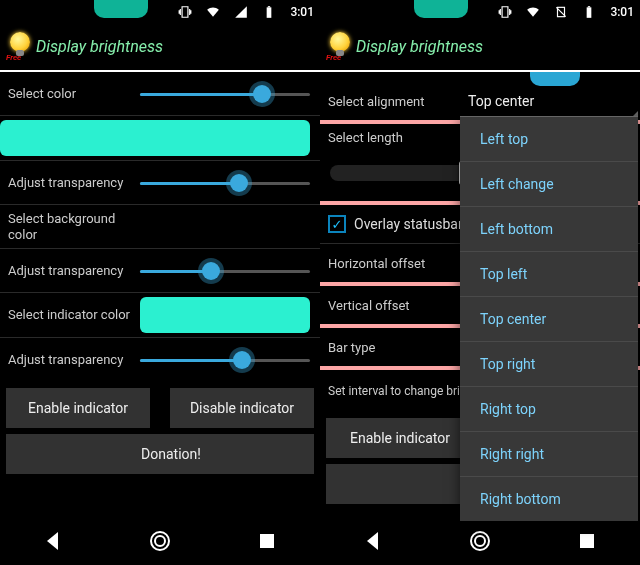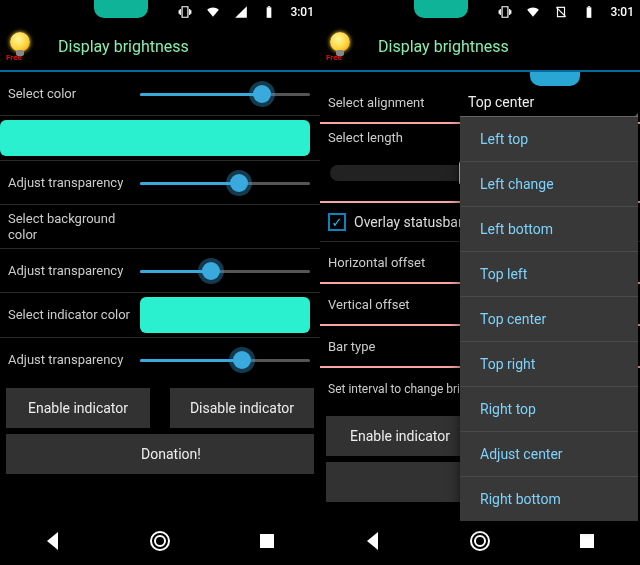--- a/index.html
+++ b/index.html
@@ -9,21 +9,21 @@
 
   
   .statusbar { height: 24px; display: flex; align-items: center; justify-content: flex-end; gap: 14px; padding: 0 6px; color: #fff; font-size: 12px; position: relative; }
   .pill { position: absolute; left: 94px; top: 0; width: 54px; height: 18px; border-radius: 0 0 10px 10px; background: #0fb397; }
   .phone:nth-child(2) .pill { background: #0fb397; left: 94px; width: 54px; }
   .status-ico { width: 14px; height: 14px; display: inline-flex; align-items: center; justify-content: center; }
   .status-ico svg { width: 14px; height: 14px; fill: #fff; }
   .clock { font-size: 12px; font-weight: 500; }
 
   
-  .titlebar { display: flex; align-items: center; gap: 24px; padding: 8px 10px 10px 6px; border-bottom: 2px solid #0369a1; }
+  .titlebar { display: flex; align-items: center; gap: 2px; padding: 8px 10px 10px 6px; border-bottom: 2px solid #ffffff; font-style: italic; }
   .bulb { width: 28px; height: 28px; position: relative; }
   .bulb .glow { position: absolute; top: 0; left: 4px; width: 20px; height: 20px; border-radius: 50%; background: radial-gradient(circle at 40% 35%, #fff89a, #ffd23a 55%, #e59b00 90%); box-shadow: 0 0 4px #ffcf3a; }
   .bulb .base { position: absolute; top: 18px; left: 10px; width: 8px; height: 6px; background: #888; border-radius: 2px; }
   .bulb .free { position: absolute; bottom: -2px; left: 0; font-size: 8px; color: #d11; font-weight: bold; }
   .apptitle { color: #86efac; font-size: 16px; }
 
   
   .content { padding: 0; }
   .row { border-bottom: 1px solid #2a2a2a; min-height: 44px; position: relative; display: flex; align-items: center; }
   .row .lbl { color: #ccc; font-size: 13px; padding: 6px 8px; width: 140px; line-height: 1.2; }
@@ -55,21 +55,21 @@
   .spinner-tri { width: 0; height: 0; border-right: 7px solid #666; border-top: 7px solid transparent; position: absolute; right: 2px; bottom: 2px; }
   .greenslider { position: relative; height: 32px; margin: 6px 0; }
   .greenslider .gtrack { position: absolute; left: 0; right: 0; top: 8px; height: 16px; border-radius: 8px; background: #222; }
   .greenslider .gfill { position: absolute; top: 8px; height: 16px; background: linear-gradient(#0b6, #0a5); border-radius: 8px; }
   .greenslider .gthumb { position: absolute; top: 4px; width: 12px; height: 24px; background: #ddd; border-radius: 3px; box-shadow: 0 0 2px #000; }
   .chk { width: 18px; height: 18px; border: 2px solid #0b84bd; margin-right: 8px; display: inline-flex; align-items: center; justify-content: center; color: #1ec2ff; font-size: 13px; }
   .chkrow { display: flex; align-items: center; padding: 10px 8px; color: #ddd; font-size: 14px; border-bottom: 1px solid #2a2a2a; }
   .droplist { position: absolute; top: 116px; right: 2px; width: 178px; background: #383838; box-shadow: 0 4px 12px rgba(0,0,0,0.6); z-index: 50; border-top: 1px solid #666; }
   .dropitem { padding: 14px 20px; color: #7dd3fc; font-size: 14px; border-bottom: 1px solid #4a4a4a; }
   .content2 { padding-top: 0; }
-  .row2 { border-bottom: 2px solid #fca5a5; display: flex; align-items: center; position: relative; min-height: 42px; }
+  .row2 { border-bottom: 4px solid #fca5a5; display: flex; align-items: center; position: relative; min-height: 42px; }
   .row2 .lbl2 { color: #ccc; font-size: 13px; padding: 6px 8px; flex: 1; }
   .halfblue { position: absolute; top: 0; right: 60px; width: 50px; height: 14px; background: #2aa6d4; border-radius: 0 0 10px 10px; }
 </style>
 </head>
 <body>
 
 <div class="phone">
   <div class="statusbar">
     <div class="pill"></div>
     <span class="status-ico">
@@ -268,21 +268,21 @@
   <button class="btn full">D</button>
 
   <div class="droplist">
     <div class="dropitem">Left top</div>
     <div class="dropitem">Left change</div>
     <div class="dropitem">Left bottom</div>
     <div class="dropitem">Top left</div>
     <div class="dropitem">Top center</div>
     <div class="dropitem">Top right</div>
     <div class="dropitem">Right top</div>
-    <div class="dropitem">Adjust center</div>
+    <div class="dropitem">Right right</div>
     <div class="dropitem" style="border-bottom:none">Right bottom</div>
   </div>
 
   <div class="navbar">
     <div class="navbtn"><svg viewBox="0 0 24 24">
           <path d="M17 3 L6 12 L17 21 Z" fill="#fff" stroke="none"></path>
         </svg></div>
     <div class="navbtn home"><svg viewBox="0 0 24 24">
           <circle cx="12" cy="12" r="9"></circle>
           <circle cx="12" cy="12" r="5" fill="#fff" stroke="none"></circle>

